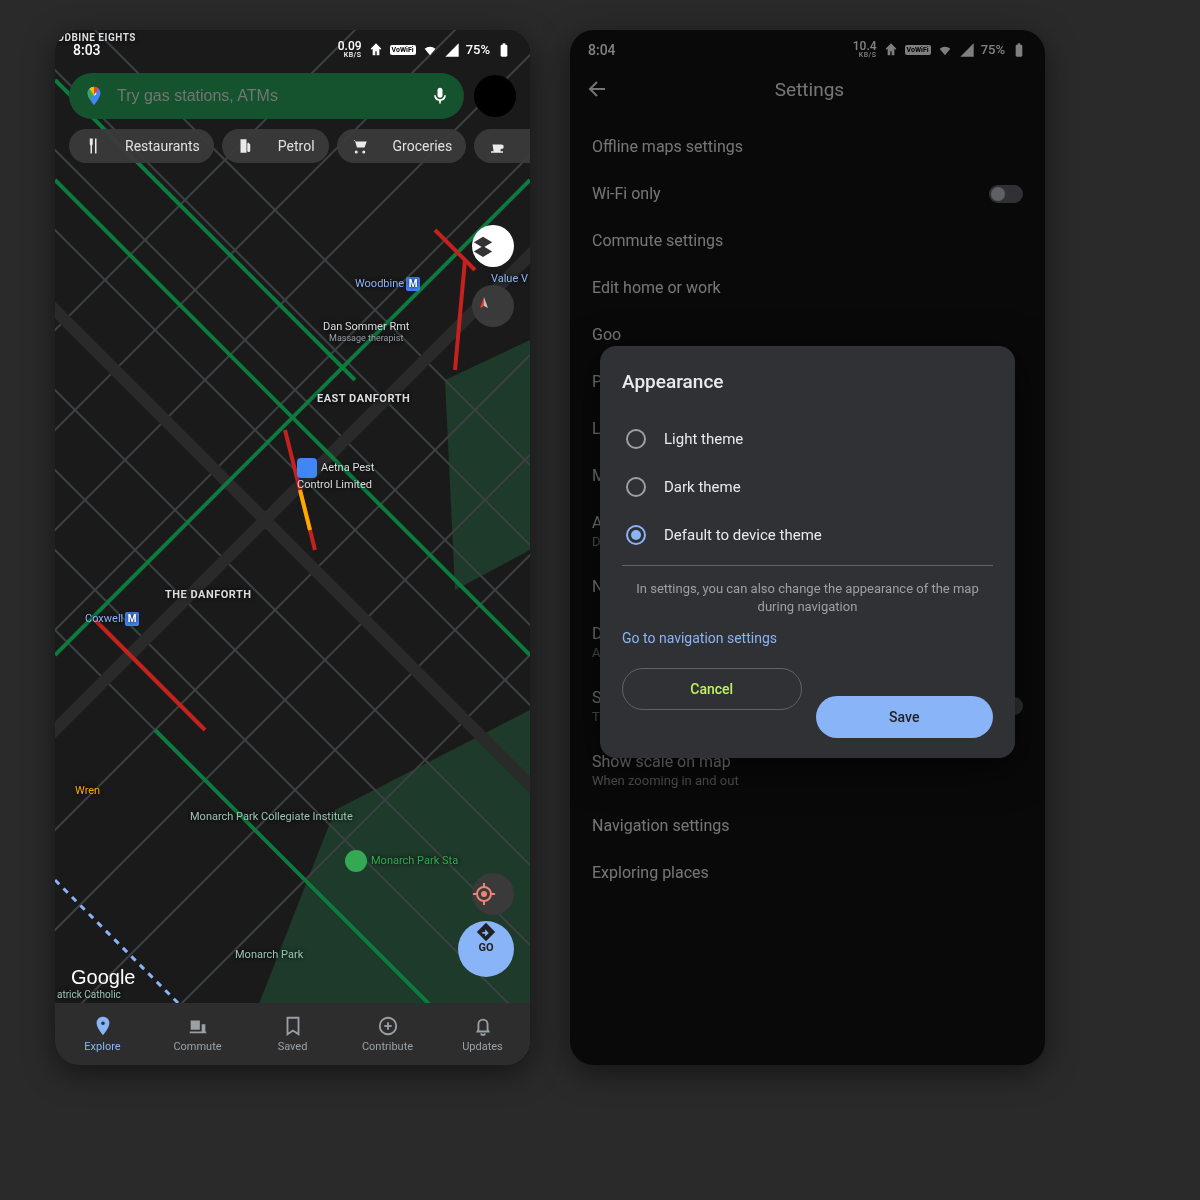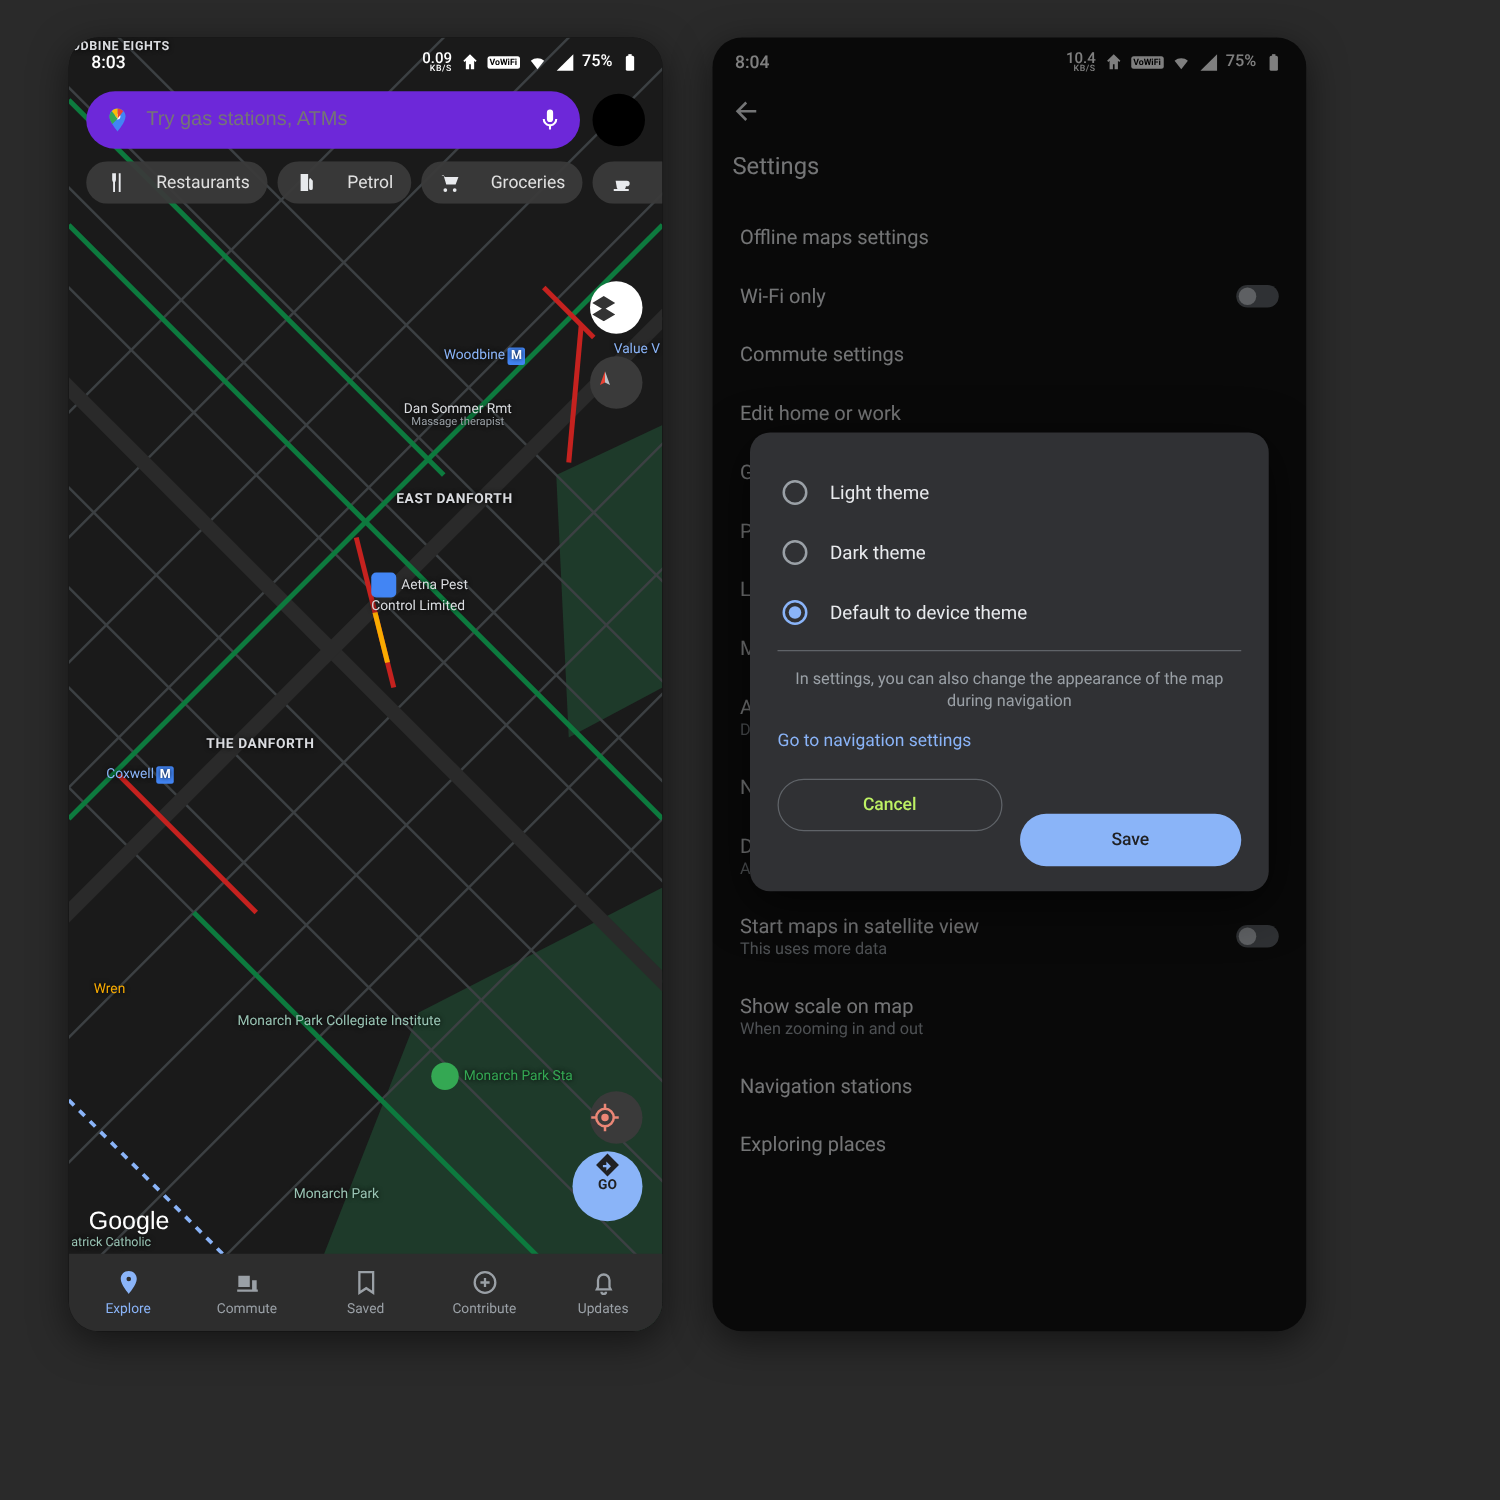--- a/index.html
+++ b/index.html
@@ -47,21 +47,21 @@
   .sb-icon { width: 16px; height: 16px; display: inline-block; }
   .search-row {
     position: relative;
     display: flex;
     align-items: center;
     gap: 10px;
     margin: 10px 14px 10px;
   }
   .search-bar {
     flex: 1;
-    background: #6d28d9;
+    background: #14532d;
     border-radius: 24px;
     height: 46px;
     display: flex;
     align-items: center;
     padding: 0 14px;
     gap: 12px;
   }
   .gmaps-logo {
     width: 22px; height: 22px;
   }
@@ -147,21 +147,21 @@
   .map-label .sub { display:block; font-size: 9px; color: #9aa0a6; }
   .poi-icon { width: 20px; height: 20px; background: #4285f4; border-radius: 4px; display:inline-block; margin-right:4px; vertical-align:middle; }
   .metro { display:inline-block; width:14px; height:14px; background:#4285f4; color:#fff; font-size:10px; font-weight:700; text-align:center; line-height:14px; border-radius:2px; margin-left:2px;}
 
   
   .phone.settings { background: #121212; }
   .phone.settings .dim {
     position: absolute; inset: 0; background: rgba(0,0,0,0.5); z-index: 5;
   }
   .settings-header {
-    display: flex; align-items: flex-start; padding: 14px 16px; gap: 20px; flex-direction: column;
+    display: flex; align-items: flex-end; padding: 14px 16px; gap: 20px;
   }
   .back-arrow { width: 24px; height: 24px; }
   .settings-title { flex:1; text-align:center; color:#e8eaed; font-size:19px; margin-right:40px;}
   .settings-list { padding: 8px 0; }
   .set-item { padding: 14px 22px; color: #e8eaed; font-size: 16px; display:flex; align-items:center; justify-content:space-between;}
   .set-item .sub { display:block; font-size:13px; color:#9aa0a6; margin-top:2px;}
   .switch { width:34px; height:18px; background:#5f6368; border-radius:10px; position:relative;}
   .switch::after{content:''; position:absolute; width:14px; height:14px; background:#bdc1c6; border-radius:50%; top:2px; left:2px;}
 
   .dialog {
@@ -469,30 +469,31 @@
         <div><span>Dis</span><span class="sub">Automatic</span></div>
       </div>
     <div class="set-item">
         <div><span>Start maps in satellite view</span><span class="sub">This uses more data</span></div>
         <div class="switch"></div>
       </div>
     <div class="set-item">
         <div><span>Show scale on map</span><span class="sub">When zooming in and out</span></div>
       </div>
     <div class="set-item">
-        <span>Navigation stations</span>
+        <span>Navigation settings</span>
       </div>
     <div class="set-item">
         <span>Exploring places</span>
       </div>
   </div>
 
   <div class="dim"></div>
 
   <div class="dialog">
+    <div class="dialog-title">Appearance</div>
     <div class="radio-row">
         <div class="radio"></div>
         <span>Light theme</span>
       </div>
     <div class="radio-row">
         <div class="radio"></div>
         <span>Dark theme</span>
       </div>
     <div class="radio-row">
         <div class="radio checked"></div>

